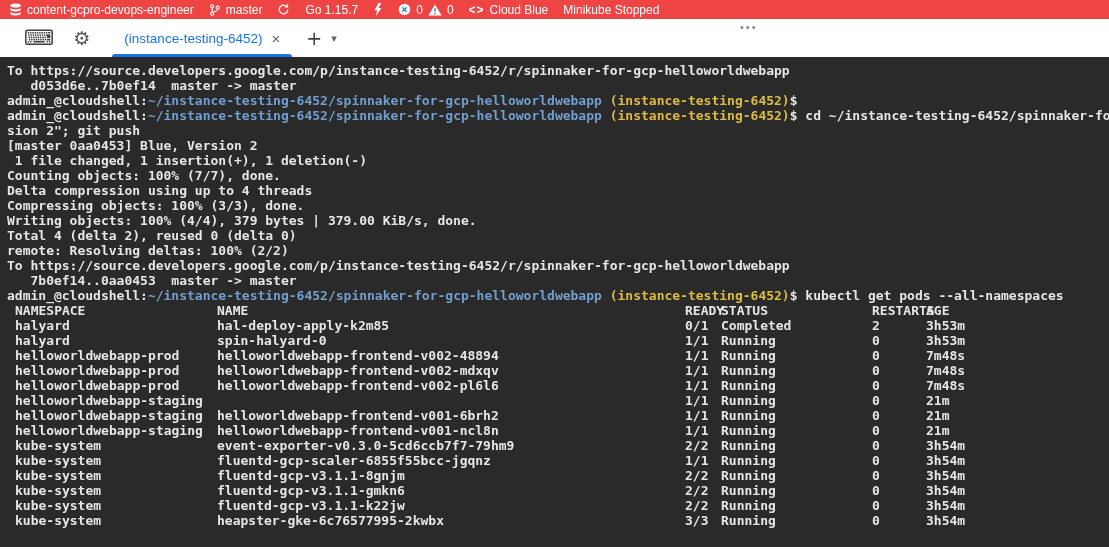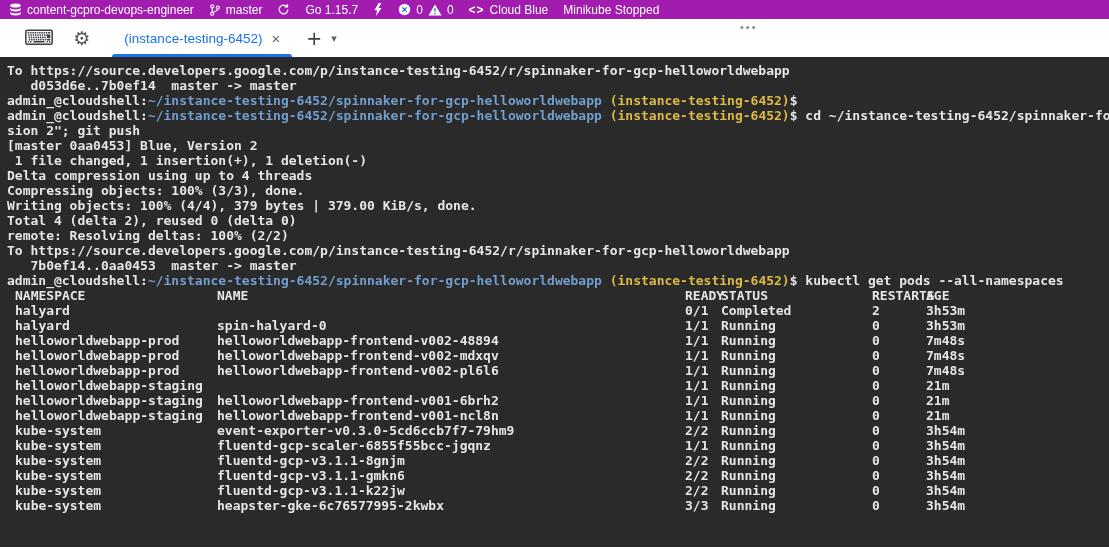--- a/index.html
+++ b/index.html
@@ -1,20 +1,20 @@
 <!DOCTYPE html>
 <html><head>
 <meta charset="utf-8">
 <style>
   html,body{margin:0;padding:0;background:#ffffff;}
   .screen{position:relative;width:1109px;height:550px;overflow:hidden;
           font-family:"Liberation Sans",sans-serif;}
 
   
-  .topbar{height:19px;background:#a21caf;display:flex;align-items:center;
+  .topbar{height:19px;background:#ef4444;display:flex;align-items:center;
           padding-left:9px;color:#ffffff;font-size:12px;white-space:nowrap;}
   .tb-item{display:flex;align-items:center;gap:5px;margin-right:15px;cursor:pointer;}
   .tb-item svg{display:block;}
   .code-glyph{font-weight:bold;letter-spacing:1px;font-size:12px;}
 
   
   .tabbar{height:38px;background:#ffffff;display:flex;align-items:center;position:relative;}
   .icon-btn{color:#3c4043;font-family:"DejaVu Sans",sans-serif;cursor:pointer;
             display:flex;align-items:center;justify-content:center;}
   .kb-btn{font-size:21px;margin-left:24px;}
@@ -114,30 +114,31 @@
   </div>
 
   <div class="terminal" id="terminal">
       <div class="tline"><span>To https://source.developers.google.com/p/instance-testing-6452/r/spinnaker-for-gcp-helloworldwebapp</span></div>
       <div class="tline"><span>   d053d6e..7b0ef14  master -&gt; master</span></div>
       <div class="tline"><span>admin_@cloudshell:</span><span class="blue">~/instance-testing-6452/spinnaker-for-gcp-helloworldwebapp</span><span> </span><span class="yellow">(instance-testing-6452)</span><span>$</span></div>
       <div class="tline"><span>admin_@cloudshell:</span><span class="blue">~/instance-testing-6452/spinnaker-for-gcp-helloworldwebapp</span><span> </span><span class="yellow">(instance-testing-6452)</span><span>$ cd ~/instance-testing-6452/spinnaker-fo</span></div>
       <div class="tline"><span>sion 2"; git push</span></div>
       <div class="tline"><span>[master 0aa0453] Blue, Version 2</span></div>
       <div class="tline"><span> 1 file changed, 1 insertion(+), 1 deletion(-)</span></div>
+      <div class="tline"><span>Counting objects: 100% (7/7), done.</span></div>
       <div class="tline"><span>Delta compression using up to 4 threads</span></div>
       <div class="tline"><span>Compressing objects: 100% (3/3), done.</span></div>
       <div class="tline"><span>Writing objects: 100% (4/4), 379 bytes | 379.00 KiB/s, done.</span></div>
       <div class="tline"><span>Total 4 (delta 2), reused 0 (delta 0)</span></div>
       <div class="tline"><span>remote: Resolving deltas: 100% (2/2)</span></div>
       <div class="tline"><span>To https://source.developers.google.com/p/instance-testing-6452/r/spinnaker-for-gcp-helloworldwebapp</span></div>
       <div class="tline"><span>   7b0ef14..0aa0453  master -&gt; master</span></div>
       <div class="tline"><span>admin_@cloudshell:</span><span class="blue">~/instance-testing-6452/spinnaker-for-gcp-helloworldwebapp</span><span> </span><span class="yellow">(instance-testing-6452)</span><span>$ kubectl get pods --all-namespaces</span></div>
       <div class="tline"><span class="col c0">NAMESPACE</span><span class="col c1">NAME</span><span class="col c2">READY</span><span class="col c3">STATUS</span><span class="col c4">RESTARTS</span><span class="col c5">AGE</span></div>
-      <div class="tline"><span class="col c0">halyard</span><span class="col c2">0/1</span><span class="col c3">Completed</span><span class="col c4">2</span><span class="col c5">3h53m</span></div>
+      <div class="tline"><span class="col c0">halyard</span><span class="col c1">hal-deploy-apply-k2m85</span><span class="col c2">0/1</span><span class="col c3">Completed</span><span class="col c4">2</span><span class="col c5">3h53m</span></div>
       <div class="tline"><span class="col c0">halyard</span><span class="col c1">spin-halyard-0</span><span class="col c2">1/1</span><span class="col c3">Running</span><span class="col c4">0</span><span class="col c5">3h53m</span></div>
       <div class="tline"><span class="col c0">helloworldwebapp-prod</span><span class="col c1">helloworldwebapp-frontend-v002-48894</span><span class="col c2">1/1</span><span class="col c3">Running</span><span class="col c4">0</span><span class="col c5">7m48s</span></div>
       <div class="tline"><span class="col c0">helloworldwebapp-prod</span><span class="col c1">helloworldwebapp-frontend-v002-mdxqv</span><span class="col c2">1/1</span><span class="col c3">Running</span><span class="col c4">0</span><span class="col c5">7m48s</span></div>
       <div class="tline"><span class="col c0">helloworldwebapp-prod</span><span class="col c1">helloworldwebapp-frontend-v002-pl6l6</span><span class="col c2">1/1</span><span class="col c3">Running</span><span class="col c4">0</span><span class="col c5">7m48s</span></div>
       <div class="tline"><span class="col c0">helloworldwebapp-staging</span><span class="col c2">1/1</span><span class="col c3">Running</span><span class="col c4">0</span><span class="col c5">21m</span></div>
       <div class="tline"><span class="col c0">helloworldwebapp-staging</span><span class="col c1">helloworldwebapp-frontend-v001-6brh2</span><span class="col c2">1/1</span><span class="col c3">Running</span><span class="col c4">0</span><span class="col c5">21m</span></div>
       <div class="tline"><span class="col c0">helloworldwebapp-staging</span><span class="col c1">helloworldwebapp-frontend-v001-ncl8n</span><span class="col c2">1/1</span><span class="col c3">Running</span><span class="col c4">0</span><span class="col c5">21m</span></div>
       <div class="tline"><span class="col c0">kube-system</span><span class="col c1">event-exporter-v0.3.0-5cd6ccb7f7-79hm9</span><span class="col c2">2/2</span><span class="col c3">Running</span><span class="col c4">0</span><span class="col c5">3h54m</span></div>
       <div class="tline"><span class="col c0">kube-system</span><span class="col c1">fluentd-gcp-scaler-6855f55bcc-jgqnz</span><span class="col c2">1/1</span><span class="col c3">Running</span><span class="col c4">0</span><span class="col c5">3h54m</span></div>
       <div class="tline"><span class="col c0">kube-system</span><span class="col c1">fluentd-gcp-v3.1.1-8gnjm</span><span class="col c2">2/2</span><span class="col c3">Running</span><span class="col c4">0</span><span class="col c5">3h54m</span></div>

